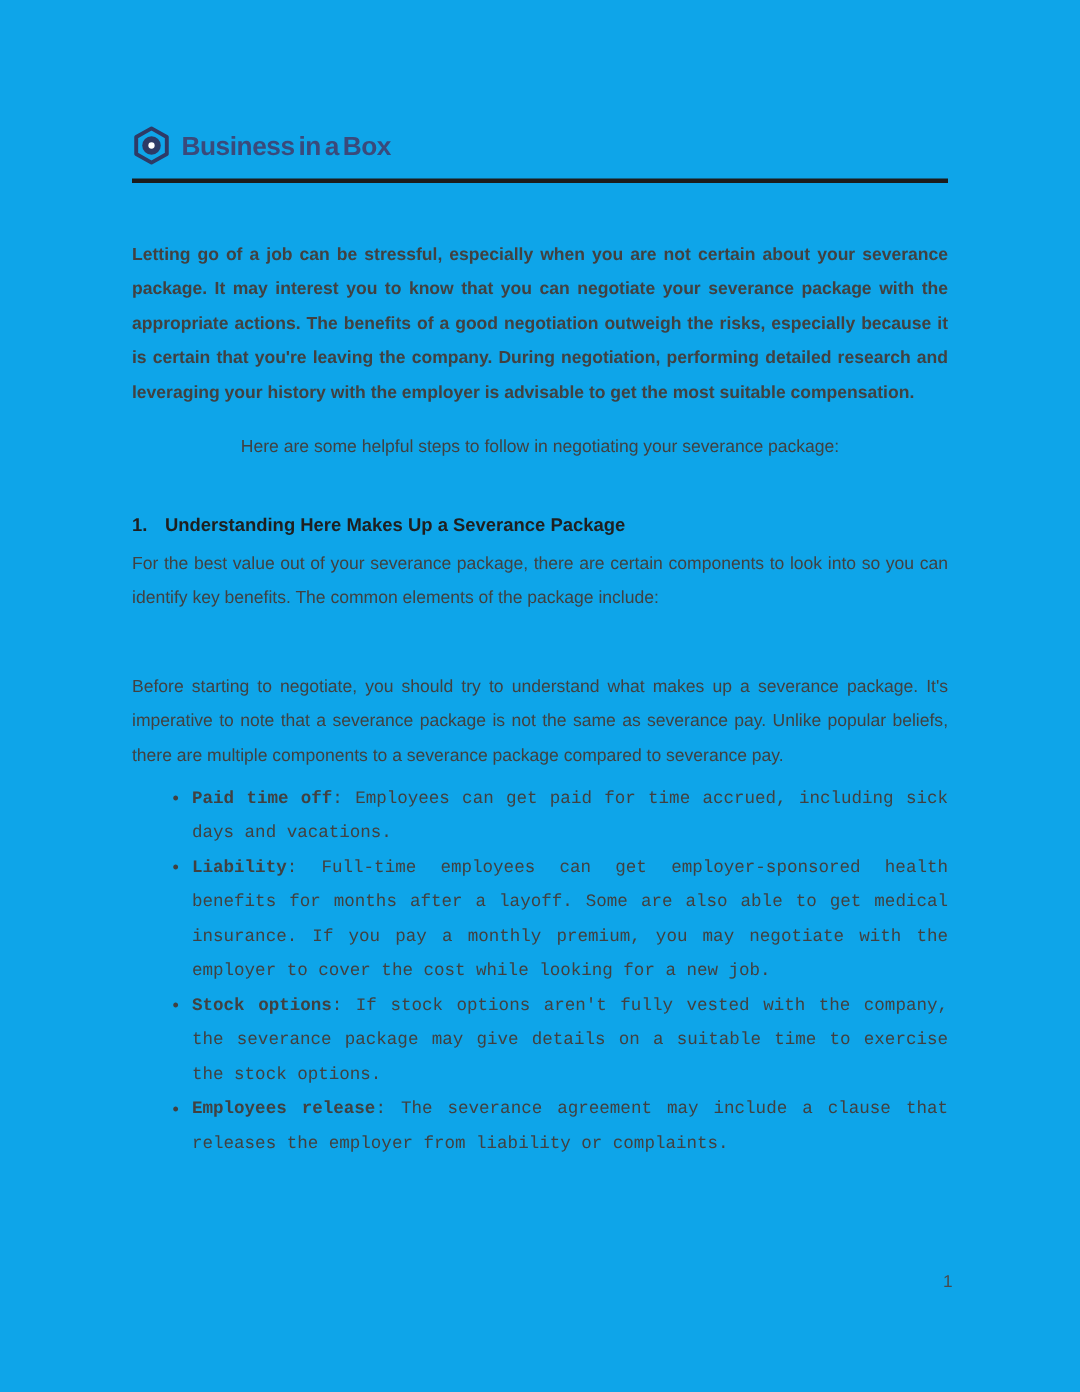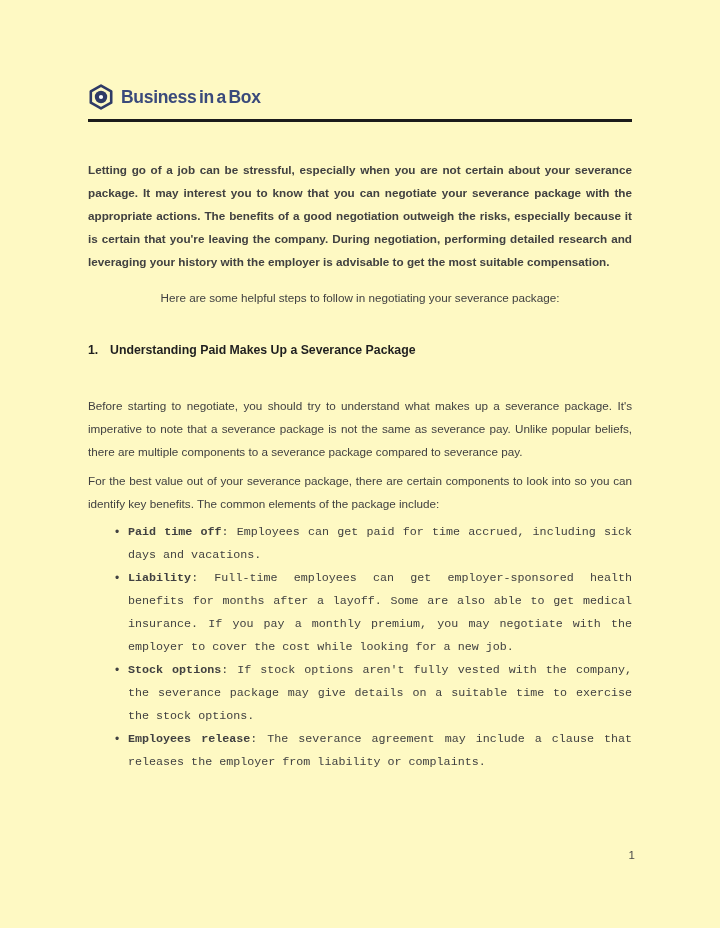--- a/index.html
+++ b/index.html
@@ -11,21 +11,21 @@
     width: 720px;
     height: 928px;
     overflow: hidden;
     font-family: "Liberation Sans", "DejaVu Sans", sans-serif;
     position: relative;
   }
   .page {
     position: relative;
     width: 720px;
     height: 928px;
-    background: #fef9c3;
+    background: #0ea5e9;
   }
   .content {
     margin-left: 88px;
     width: 544px;
   }
   
   .logo-row {
     display: flex;
     align-items: center;
     gap: 7px;
@@ -135,26 +135,26 @@
     </div>
 
     <div class="title-rule"></div>
 
     <div class="para para-first">Letting go of a job can be stressful, especially when you are not certain about your severance package. It may interest you to know that you can negotiate your severance package with the appropriate actions. The benefits of a good negotiation outweigh the risks, especially because it is certain that you're leaving the company. During negotiation, performing detailed research and leveraging your history with the employer is advisable to get the most suitable compensation.</div>
 
     <div class="para para-steps">Here are some helpful steps to follow in negotiating your severance package:</div>
 
     <div class="section-heading">
       <span class="heading-number">1.</span>
-      <span>Understanding Paid Makes Up a Severance Package</span>
+      <span>Understanding Here Makes Up a Severance Package</span>
     </div>
 
+    <div class="para para-s1p2">For the best value out of your severance package, there are certain components to look into so you can identify key benefits. The common elements of the package include:</div>
+
     <div class="para para-s1p1">Before starting to negotiate, you should try to understand what makes up a severance package. It's imperative to note that a severance package is not the same as severance pay. Unlike popular beliefs, there are multiple components to a severance package compared to severance pay.</div>
-
-    <div class="para para-s1p2">For the best value out of your severance package, there are certain components to look into so you can identify key benefits. The common elements of the package include:</div>
 
     <div class="bullet-list">
 
       <div class="bullet-item">
         <span class="bullet-marker">•</span>
         <span class="bullet-body"><span class="bullet-term">Paid time off</span><span>: Employees can get paid for time accrued, including sick days and vacations.</span></span>
       </div>
 
       <div class="bullet-item">
         <span class="bullet-marker">•</span>

